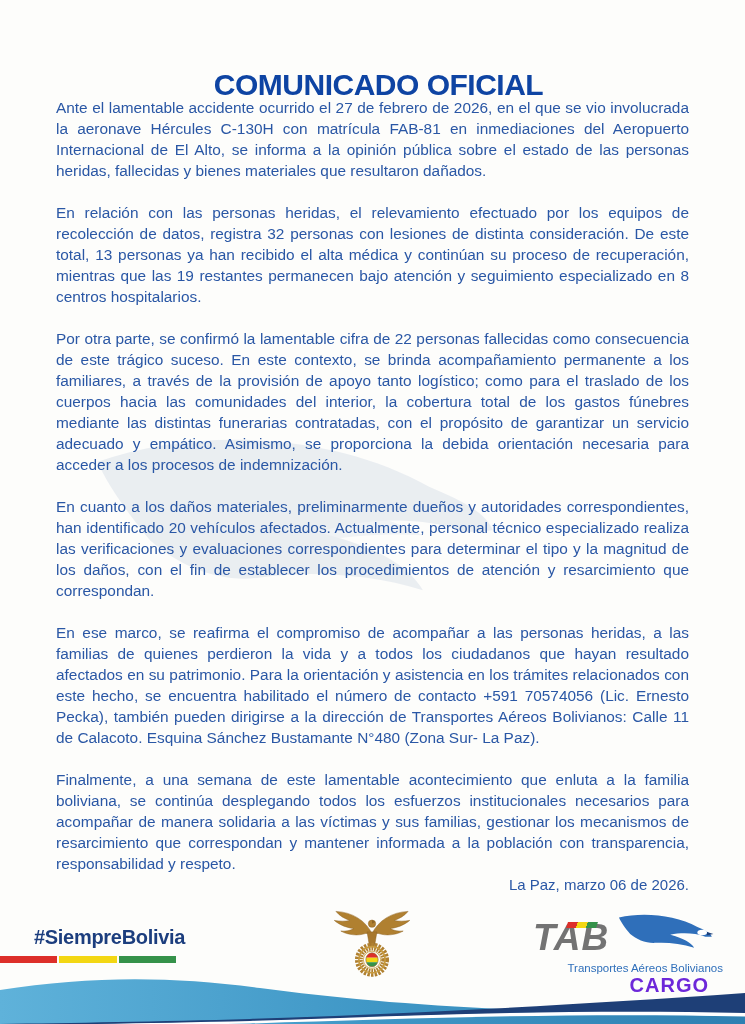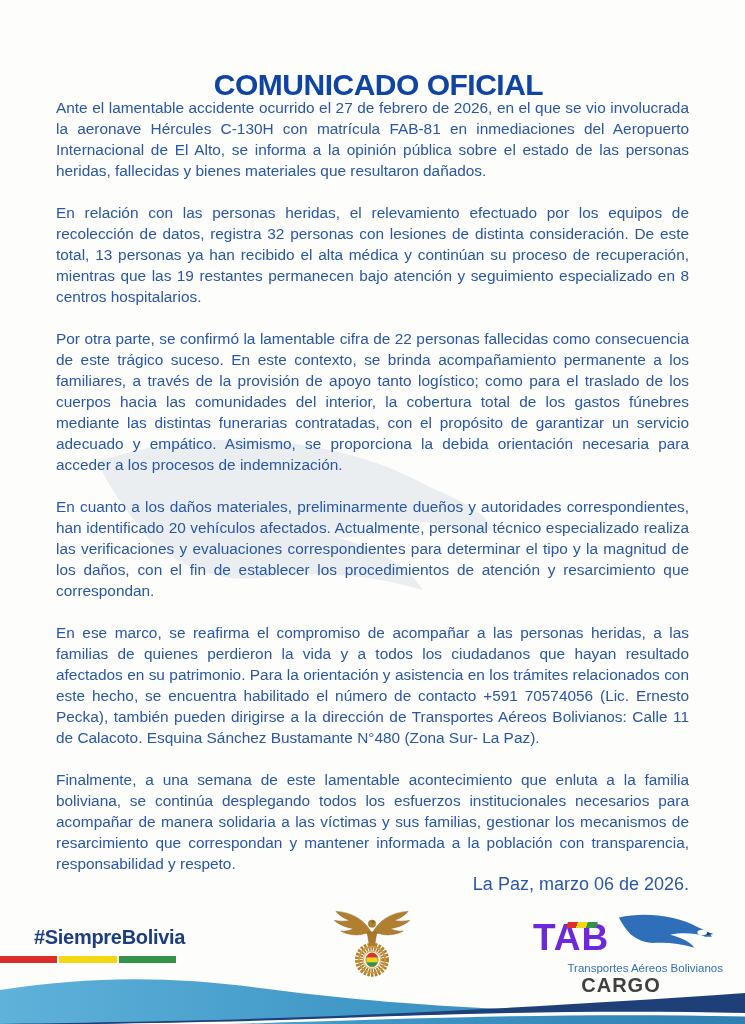--- a/index.html
+++ b/index.html
@@ -31,57 +31,57 @@
     position:absolute;top:97px;left:56px;right:56px;bottom:122px;
     overflow:hidden;
     color:#2a57a5;
     font-size:15.4px;line-height:21px;
     text-align:justify;
   }
   .content p{margin:0 0 21px 0;}
   .content p.last{margin-bottom:0;}
   .dateline{
     text-align:right;
-    color:#2a57a5;font-size:18px;line-height:21px;
+    color:#2a57a5;font-size:15px;line-height:21px;
   }
 
   
   .footer{position:absolute;left:0;right:0;bottom:0;height:122px;}
   .hashtag{
     position:absolute;left:34px;top:24px;
     font-size:20px;font-weight:bold;color:#1c3e7e;letter-spacing:-.3px;
   }
   .flagbar{position:absolute;left:0;top:54px;width:176px;height:7px;display:flex;}
   .flagbar .seg{flex:1;margin-right:2px;}
   .flagbar .seg.red{background:#dd2f2a;}
   .flagbar .seg.yellow{background:#f3d713;}
   .flagbar .seg.green{background:#35924a;margin-right:0;}
 
   .emblem{position:absolute;left:331px;top:0px;width:82px;height:86px;}
 
   .tablogo{position:absolute;right:22px;top:18px;width:190px;height:70px;}
   .tab-row{position:relative;height:40px;}
   .tab-acronym{
     position:absolute;left:0;top:0;
-    font-size:37px;line-height:36px;font-weight:bold;
-    color:#6d28d9;letter-spacing:1px;
+    font-size:37px;line-height:36px;font-weight:bold;font-style:italic;
+    color:#737373;letter-spacing:1px;
   }
   .tab-flagstripe{
     position:absolute;left:34px;top:2px;width:30px;height:6px;
     background:linear-gradient(90deg,#dd2f2a 0 33%,#f3d713 33% 66%,#35924a 66% 100%);
     transform:skewX(-18deg);
   }
   .tab-condor{position:absolute;left:78px;top:-8px;width:112px;height:48px;}
   .tab-name{
     margin-top:2px;text-align:right;
     font-size:11.5px;color:#2f6fba;white-space:nowrap;
   }
   .tab-division{
-    text-align:center;padding-right:14px;
-    font-size:20px;font-weight:bold;color:#404040;letter-spacing:1px;
+    text-align:right;padding-right:14px;
+    font-size:20px;font-weight:bold;color:#6d28d9;letter-spacing:1px;
   }
 
   .waves{position:absolute;left:0;bottom:0;width:745px;height:60px;}
 </style>
 </head>
 <body>
 
 <div class="page">
 
   <svg class="watermark" viewBox="0 0 140 70" preserveAspectRatio="none">

